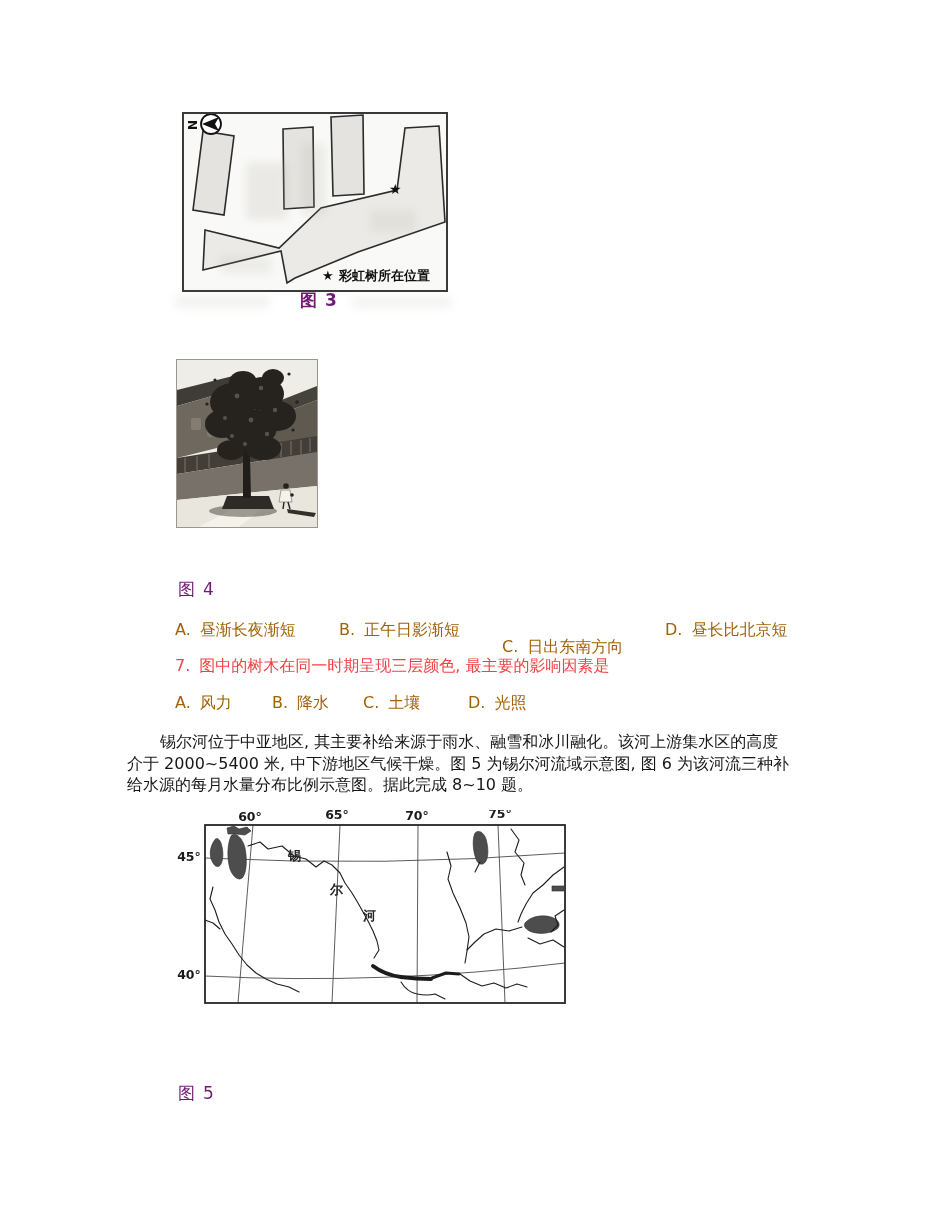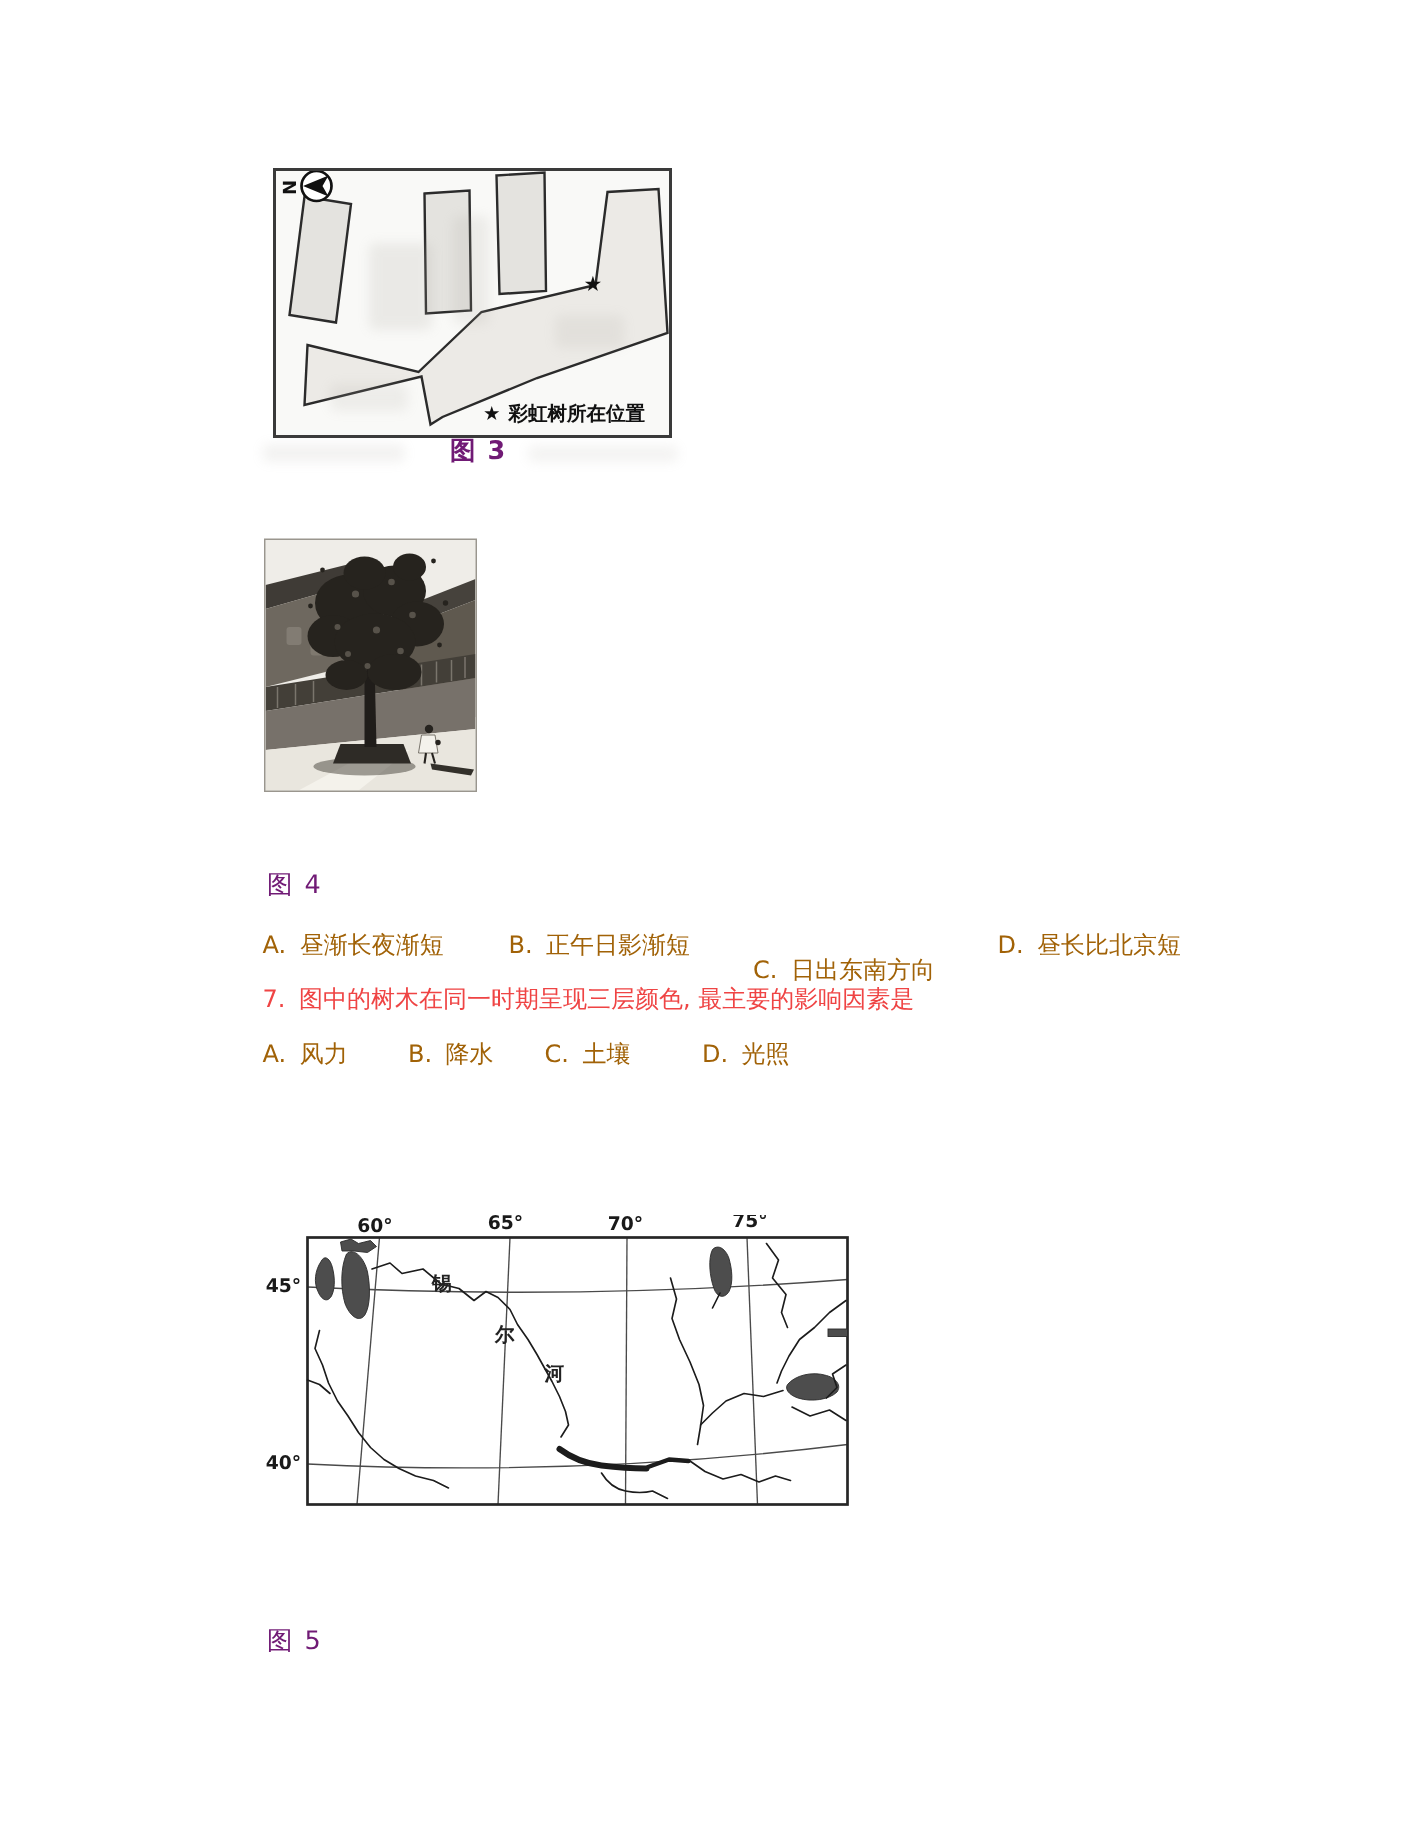--- a/index.html
+++ b/index.html
@@ -160,20 +160,25 @@
   <div class="opt" style="left:272px;top:693px;">
     <span class="okey">B.</span><span>降水</span>
   </div>
   <div class="opt" style="left:363px;top:693px;text-align:center;">
     <span class="okey">C.</span><span>土壤</span>
   </div>
   <div class="opt" style="left:468px;top:693px;">
     <span class="okey">D.</span><span>光照</span>
   </div>
 
+  <div class="para">
+    <div class="pline first">锡尔河位于中亚地区, 其主要补给来源于雨水、融雪和冰川融化。该河上游集水区的高度</div>
+    <div class="pline">介于 2000~5400 米, 中下游地区气候干燥。图 5 为锡尔河流域示意图, 图 6 为该河流三种补</div>
+    <div class="pline">给水源的每月水量分布比例示意图。据此完成 8~10 题。</div>
+  </div>
 
   <div id="fig5" class="abs">
     <svg width="410" height="205" viewBox="0 0 410 205">
 
       <g stroke="#4a4a4a" stroke-width="0.9" fill="none">
         <line x1="83" y1="15" x2="68" y2="193"></line>
         <line x1="170" y1="15" x2="162" y2="193"></line>
         <line x1="248" y1="15" x2="247" y2="193"></line>
         <line x1="328" y1="15" x2="335" y2="193"></line>
         <path d="M35,48 Q215,57 395,43"></path>

